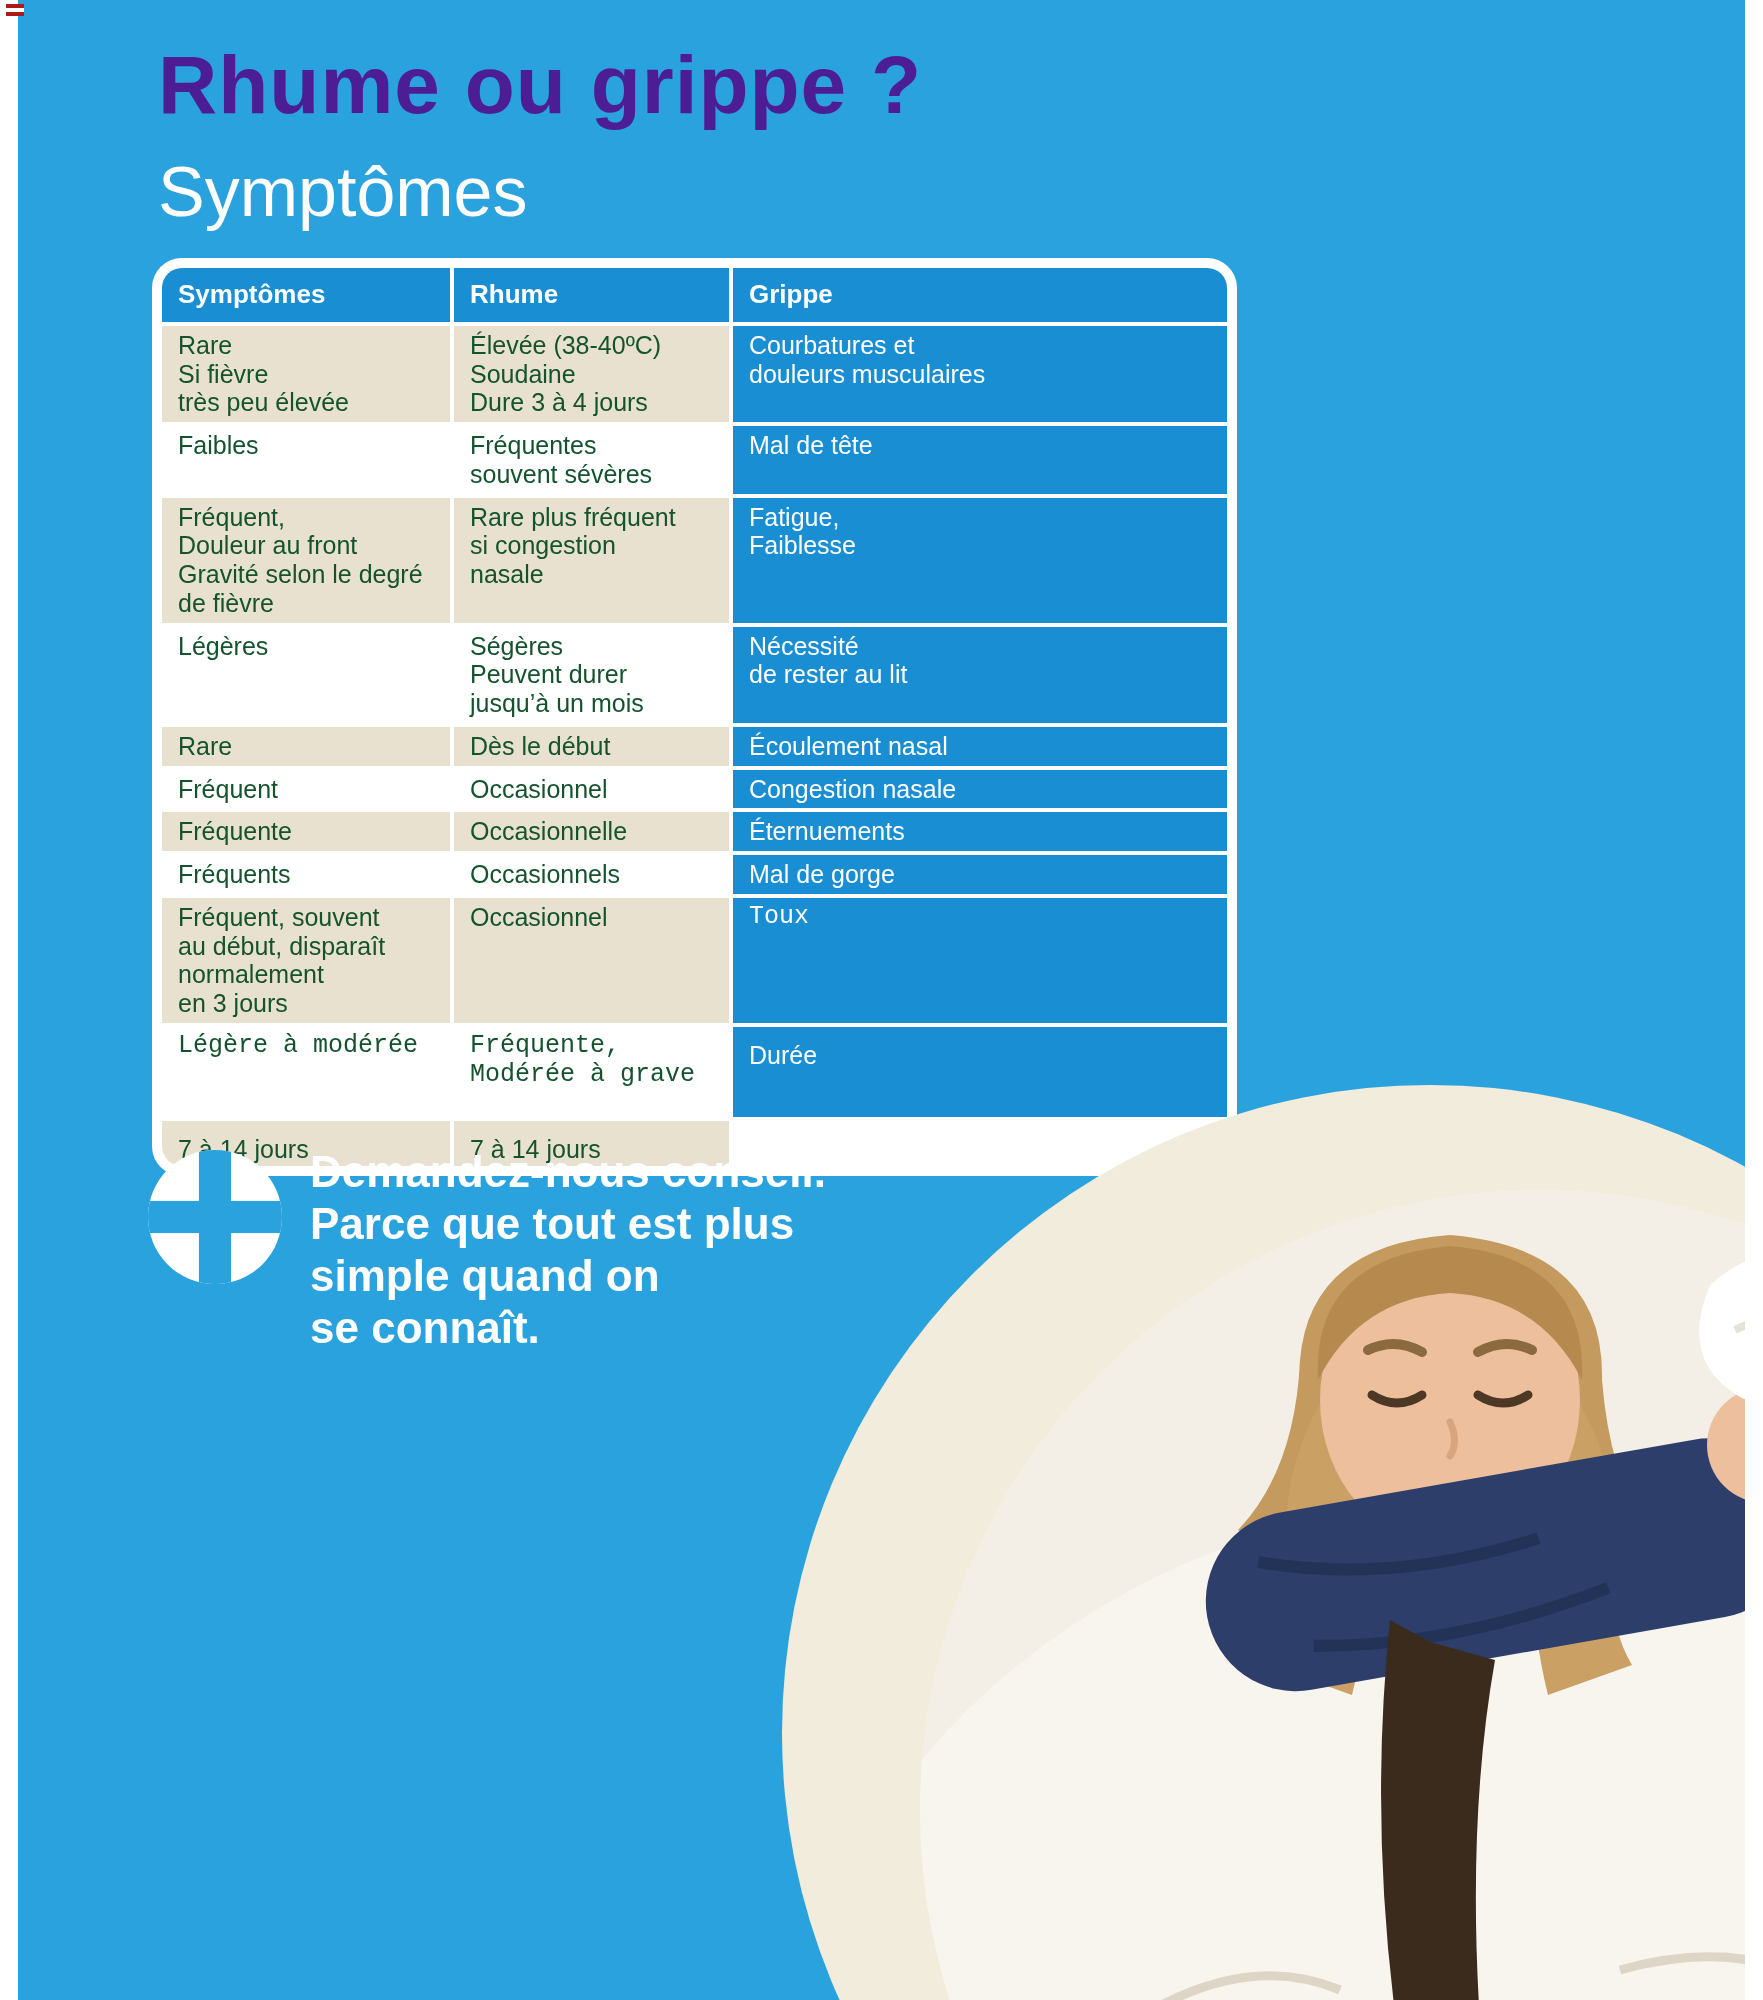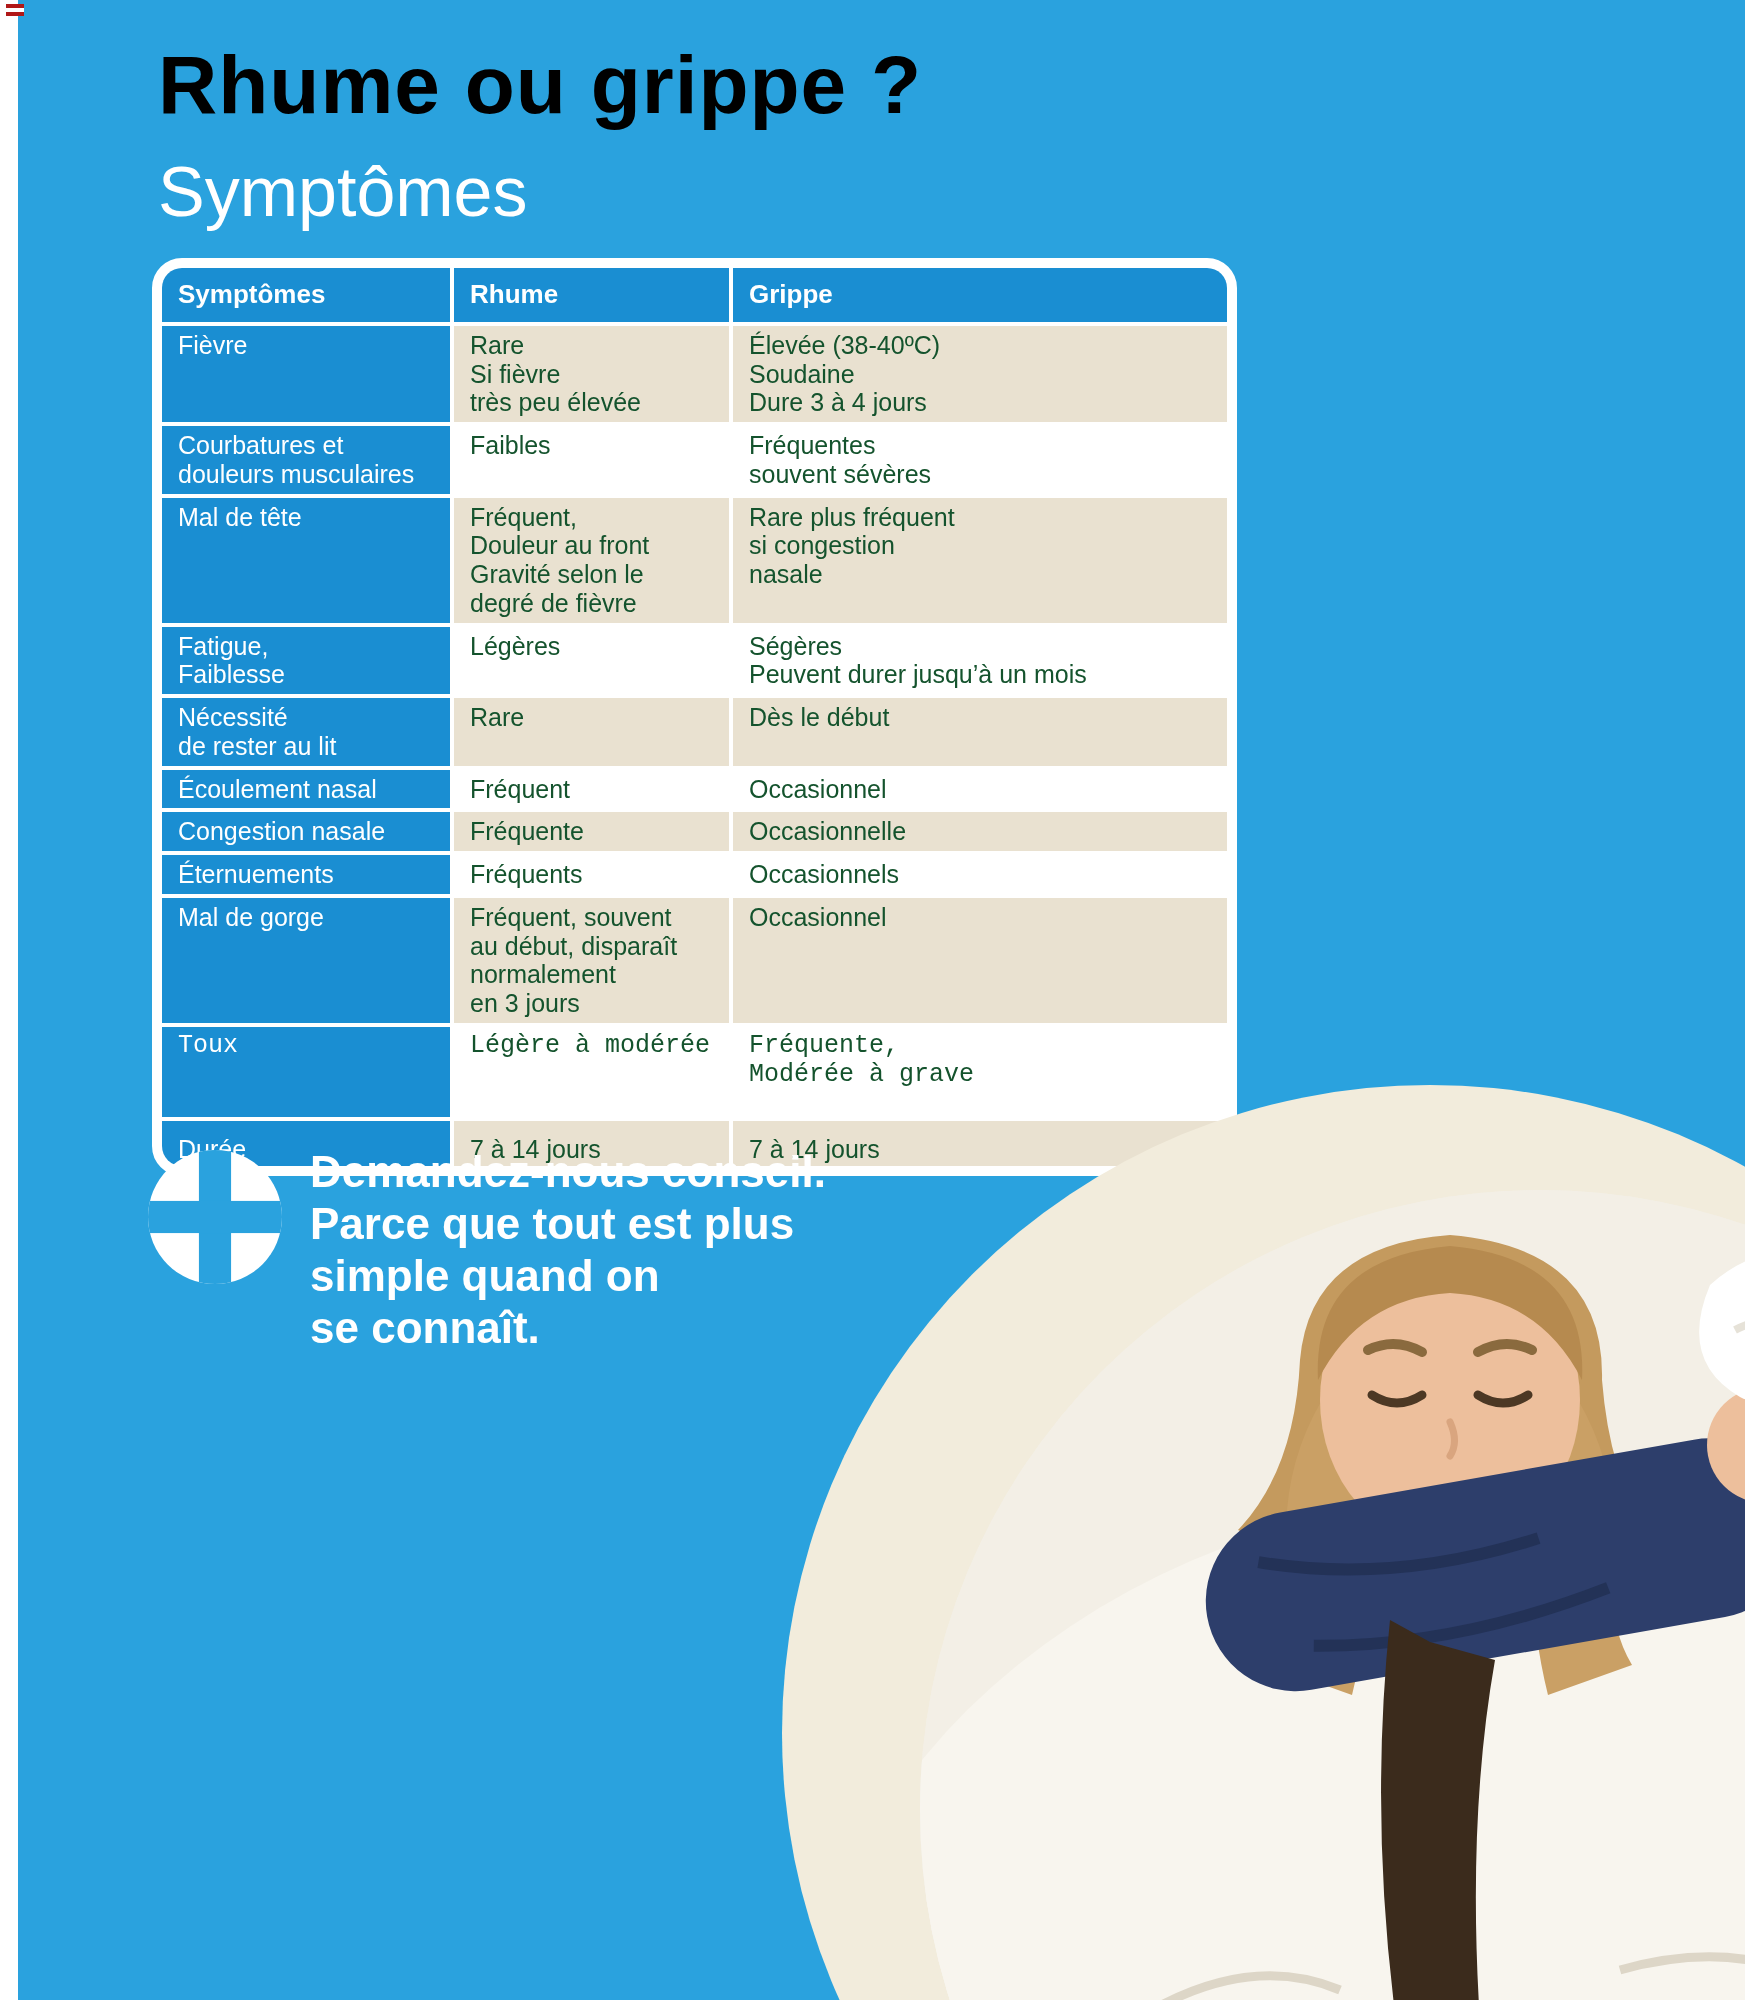--- a/index.html
+++ b/index.html
@@ -14,21 +14,21 @@
   .blue-area {
     position:absolute; top:0; bottom:0; left:18px; right:18px;
     background:#2aa2de; overflow:hidden;
   }
   .flag-icon {
     position:absolute; left:6px; top:4px; width:18px; height:12px; z-index:5;
     background:linear-gradient(#b01818 0 33%, #ffffff 33% 66%, #b01818 66% 100%);
   }
   .title {
     position:absolute; left:140px; top:38px;
-    color:#000000; font-size:82px; font-weight:bold; letter-spacing:1px;
+    color:#4c1d95; font-size:82px; font-weight:bold; letter-spacing:1px;
   }
   .subtitle {
     position:absolute; left:140px; top:152px;
     color:#fff; font-size:70px; font-weight:400;
   }
   .symptom-table {
     position:absolute; left:134px; top:258px; width:1085px;
     background:#ffffff; border:10px solid #ffffff; border-radius:30px;
     overflow:hidden;
     display:grid; grid-template-columns: 288px 275px 1fr; gap:4px;
@@ -74,21 +74,20 @@
 
     <h1 class="title">Rhume ou grippe ?</h1>
     <h2 class="subtitle">Symptômes</h2>
 
     <div class="symptom-table">
 
       <div class="cell head">Symptômes</div>
       <div class="cell head">Rhume</div>
       <div class="cell head">Grippe</div>
 
-      <div class="cell sym">Fièvre</div>
       <div class="cell data beige">Rare
 Si fièvre
 très peu élevée</div>
       <div class="cell data beige">Élevée (38-40ºC)
 Soudaine
 Dure 3 à 4 jours</div>
 
       <div class="cell sym">Courbatures et
 douleurs musculaires</div>
       <div class="cell data white">Faibles</div>

